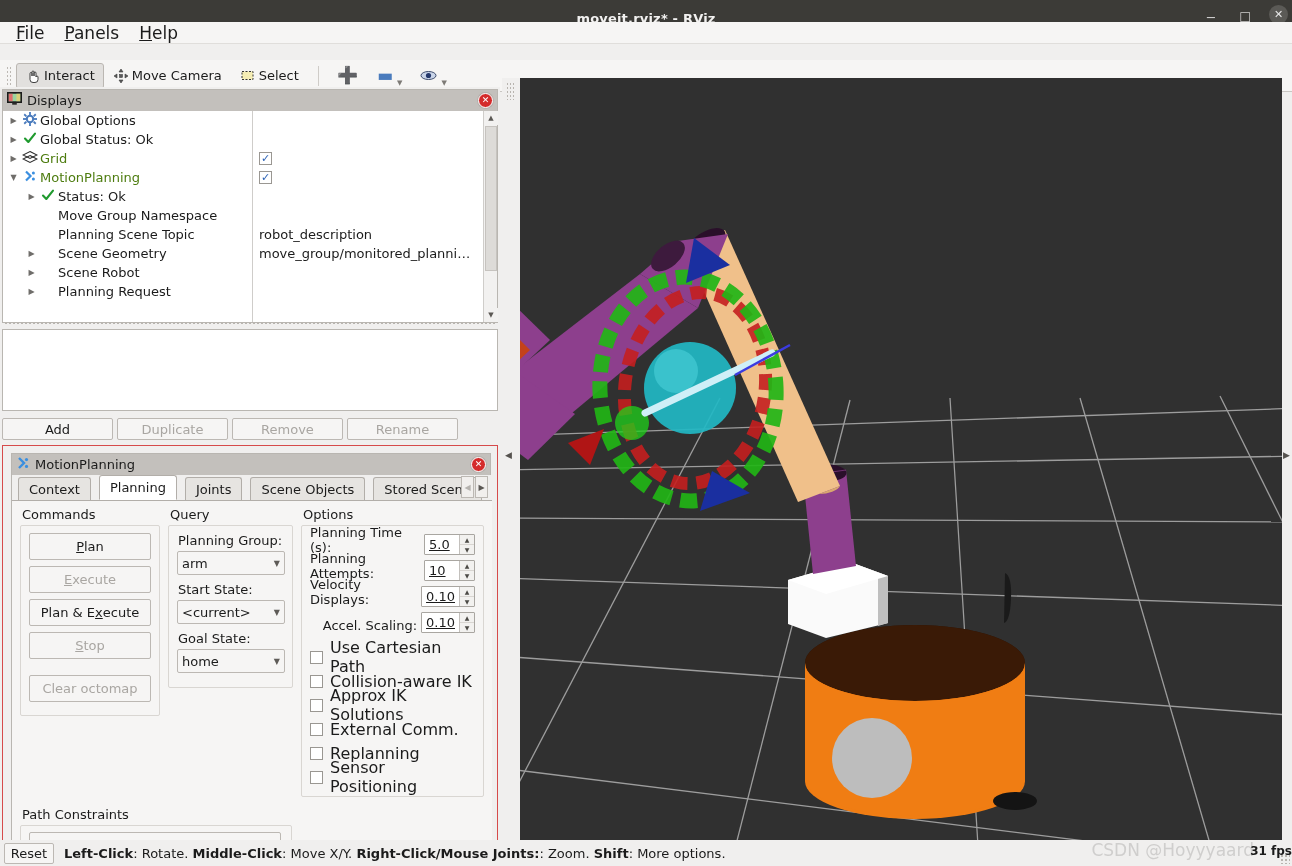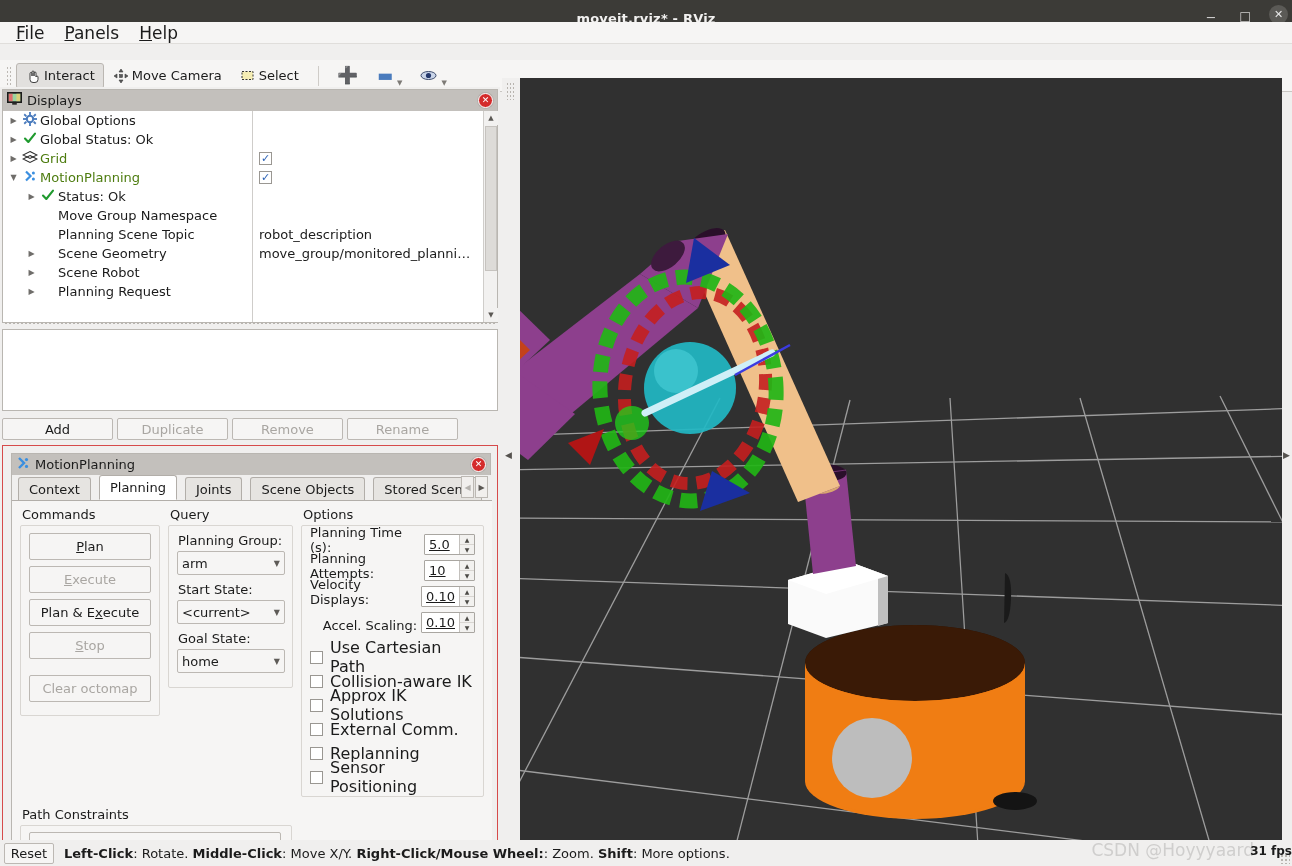--- a/index.html
+++ b/index.html
@@ -758,17 +758,17 @@
 
       <path d="M5 120 L132 60" stroke="#cfeff7" stroke-width="7" stroke-linecap="round"></path>
       <path d="M95 82 L150 52" stroke="#3b3be0" stroke-width="2.5"></path>
     </g>
   </svg>
 </div>
 <div id="vp-arrow-r">▶</div>
 
 <div id="statusbar">
   <div id="reset-btn">Reset</div>
-  <div id="hint"><b>Left-Click</b><span>: Rotate.  </span><b>Middle-Click</b><span>: Move X/Y.  </span><b>Right-Click/Mouse Wheel:</b><span>: Zoom.  </span><b>Shift</b><span>: More options.</span></div>
+  <div id="hint"><b>Left-Click</b><span>: Rotate.  </span><b>Middle-Click</b><span>: Move X/Y.  </span><b>Right-Click/Mouse Joints:</b><span>: Zoom.  </span><b>Shift</b><span>: More options.</span></div>
 </div>
 <div id="watermark">CSDN @Hoyyyaard</div>
 <div id="fps">31 fps</div>
 <div id="bot-grip"></div>
 
 </body></html>

